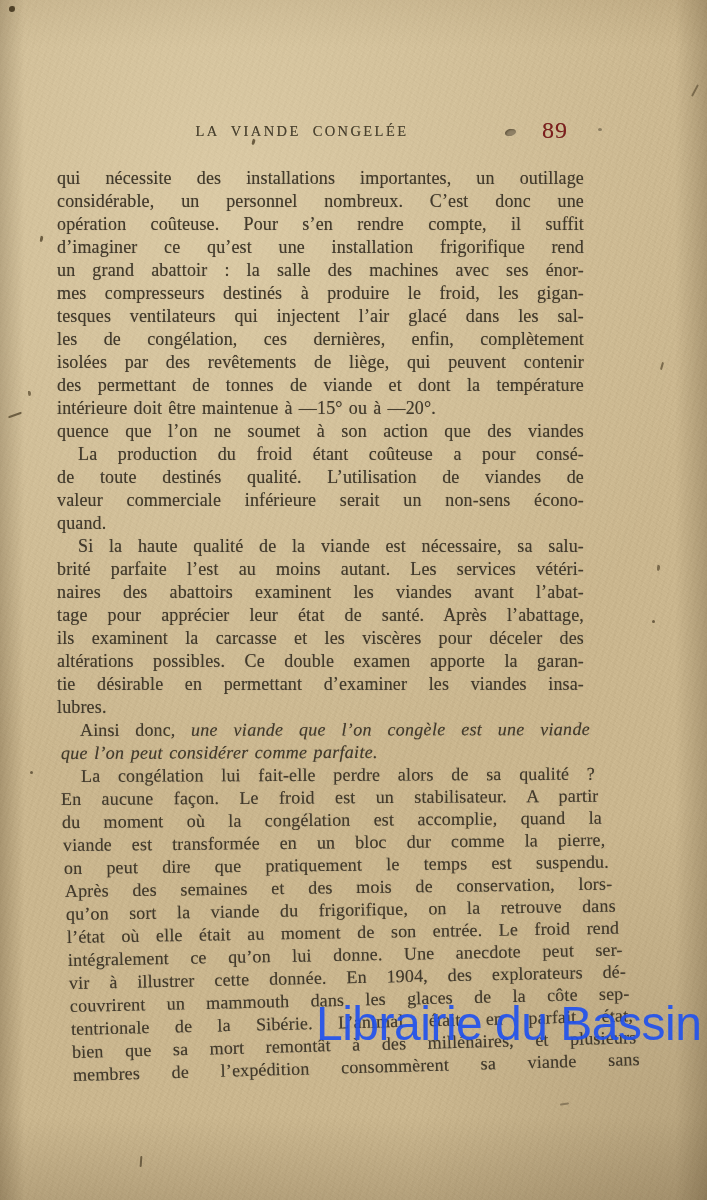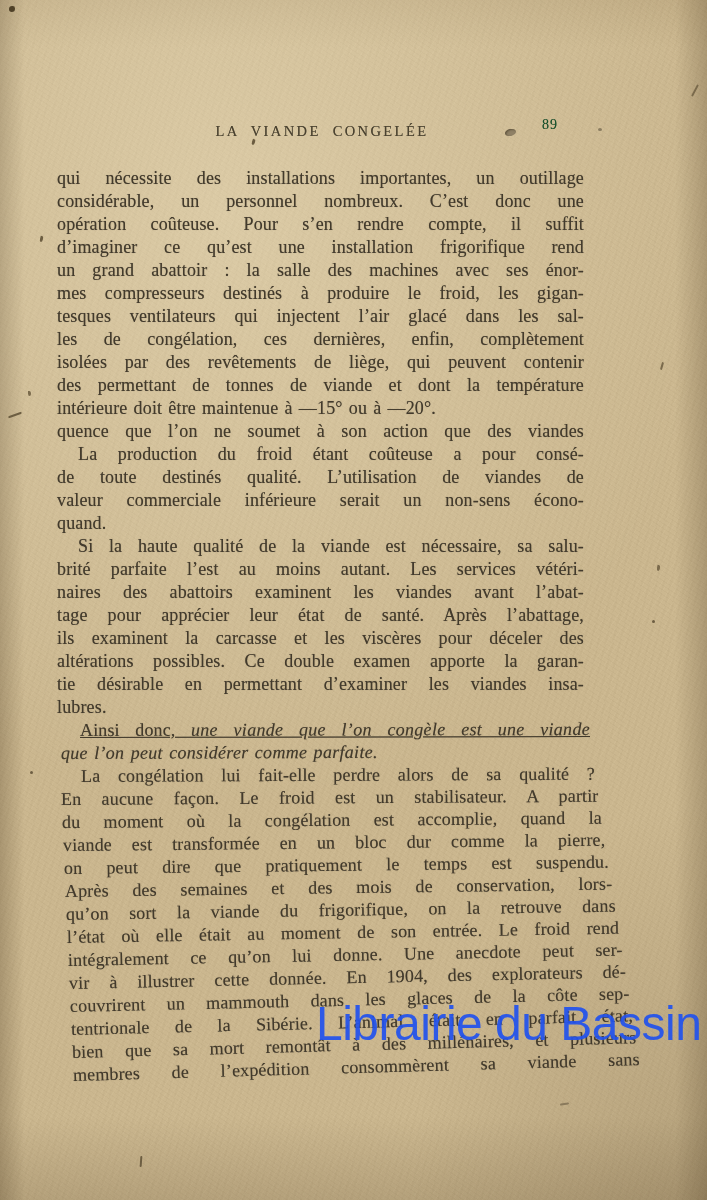--- a/index.html
+++ b/index.html
@@ -21,28 +21,28 @@
   }
   
   .grain{
     position:absolute;inset:0;pointer-events:none;z-index:2;
     background:
       repeating-linear-gradient(33deg,  rgba(110,90,55,0.045) 0 1px, rgba(0,0,0,0) 1px 4px),
       repeating-linear-gradient(-58deg, rgba(255,240,205,0.05) 0 1px, rgba(0,0,0,0) 1px 5px),
       repeating-linear-gradient(104deg, rgba(110,90,55,0.03) 0 2px, rgba(0,0,0,0) 2px 7px);
   }
   .running-title{
-    position:absolute;top:123px;left:322px;transform:translateX(-50%);
+    position:absolute;top:123px;left:302px;transform:translateX(-50%);
     font-size:14.5px;letter-spacing:2.4px;word-spacing:6px;
     color:#4a4230;white-space:nowrap;z-index:4;
     text-shadow:0 0 0.6px rgba(74,66,48,0.6);
   }
   .page-number{
     position:absolute;top:117px;left:542px;
-    font-size:14px;color:#14532d;z-index:4;letter-spacing:1px;
+    font-size:24px;color:#7f1d1d;z-index:4;letter-spacing:1px;
     text-shadow:0 0 0.6px rgba(74,66,48,0.6);
   }
   .ink-blob{
     position:absolute;left:505px;top:129px;width:11px;height:7px;
     background:#8f8166;border-radius:50%;transform:rotate(-12deg);
     box-shadow:inset 1px 1px 2px rgba(90,78,55,0.9);z-index:4;
   }
   .title-mark{
     position:absolute;left:252px;top:139px;width:3px;height:6px;
     background:#6b5c40;border-radius:0 60% 60% 60%;transform:rotate(18deg);z-index:4;
@@ -112,21 +112,21 @@
       <div class="line"><span>valeur commerciale inférieure serait un non-sens écono-</span></div>
       <div class="line end"><span>quand.</span></div>
       <div class="line indent"><span>Si la haute qualité de la viande est nécessaire, sa salu-</span></div>
       <div class="line"><span>brité parfaite l’est au moins autant. Les services vétéri-</span></div>
       <div class="line"><span>naires des abattoirs examinent les viandes avant l’abat-</span></div>
       <div class="line"><span>tage pour apprécier leur état de santé. Après l’abattage,</span></div>
       <div class="line"><span>ils examinent la carcasse et les viscères pour déceler des</span></div>
       <div class="line"><span>altérations possibles. Ce double examen apporte la garan-</span></div>
       <div class="line"><span>tie désirable en permettant d’examiner les viandes insa-</span></div>
       <div class="line end"><span>lubres.</span></div>
-      <div class="line indent" style="width: 531px; transform-origin: 0px 50%; transform: translateX(2px) rotate(-0.1deg); text-decoration: underline;"><span>Ainsi donc, </span><span class="it">une viande que l’on congèle est une viande</span></div>
+      <div class="line indent" style="width: 531px; transform-origin: 0px 50%; transform: translateX(2px) rotate(-0.1deg);"><span>Ainsi donc, </span><span class="it">une viande que l’on congèle est une viande</span></div>
       <div class="line end" style="width: 535px; transform-origin: 0px 50%; transform: translateX(4px) rotate(-0.2deg);"><span class="it">que l’on peut considérer comme parfaite.</span></div>
       <div class="line indent" style="width: 535px; transform-origin: 0px 50%; transform: translateX(3px) rotate(-0.25deg);"><span>La congélation lui fait-elle perdre alors de sa qualité ?</span></div>
       <div class="line" style="width: 537.462px; transform-origin: 0px 50%; transform: translateX(4px) rotate(-0.353846deg);"><span>En aucune façon. Le froid est un stabilisateur. A partir</span></div>
       <div class="line" style="width: 539.923px; transform-origin: 0px 50%; transform: translateX(5px) rotate(-0.457692deg);"><span>du moment où la congélation est accomplie, quand la</span></div>
       <div class="line" style="width: 542.385px; transform-origin: 0px 50%; transform: translateX(6px) rotate(-0.561538deg);"><span>viande est transformée en un bloc dur comme la pierre,</span></div>
       <div class="line" style="width: 544.846px; transform-origin: 0px 50%; transform: translateX(7px) rotate(-0.665385deg);"><span>on peut dire que pratiquement le temps est suspendu.</span></div>
       <div class="line" style="width: 547.308px; transform-origin: 0px 50%; transform: translateX(8px) rotate(-0.769231deg);"><span>Après des semaines et des mois de conservation, lors-</span></div>
       <div class="line" style="width: 549.769px; transform-origin: 0px 50%; transform: translateX(9px) rotate(-0.873077deg);"><span>qu’on sort la viande du frigorifique, on la retrouve dans</span></div>
       <div class="line" style="width: 552.231px; transform-origin: 0px 50%; transform: translateX(10px) rotate(-0.976923deg);"><span>l’état où elle était au moment de son entrée. Le froid rend</span></div>
       <div class="line" style="width: 554.692px; transform-origin: 0px 50%; transform: translateX(11px) rotate(-1.08077deg);"><span>intégralement ce qu’on lui donne. Une anecdote peut ser-</span></div>

